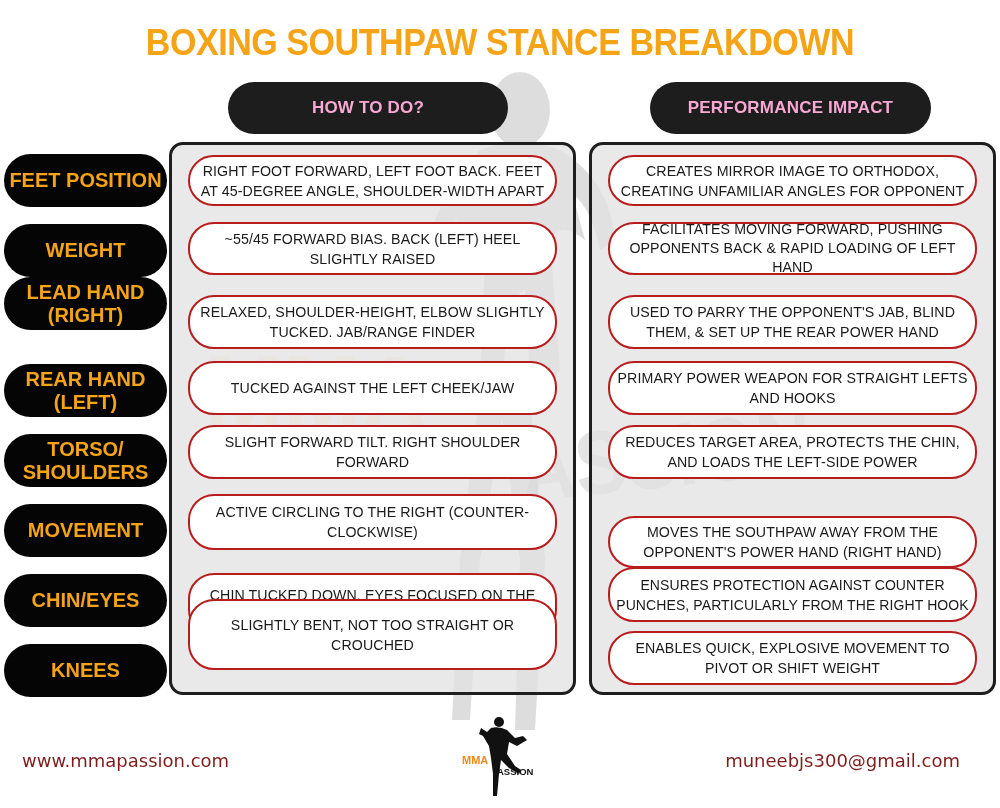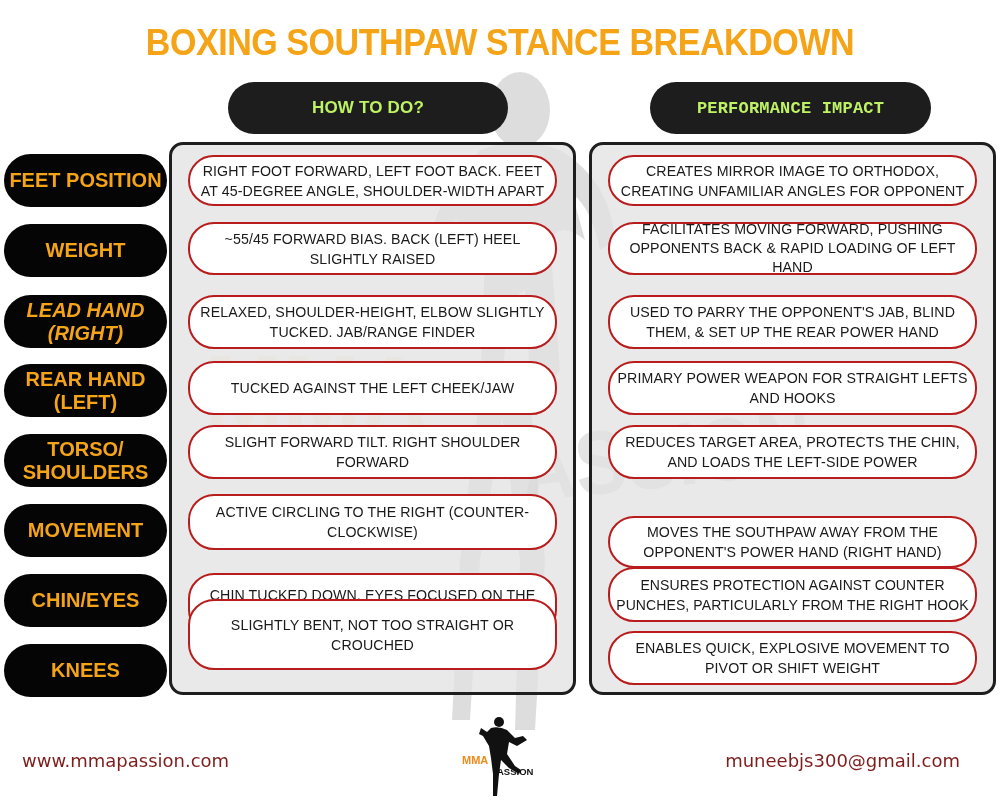--- a/index.html
+++ b/index.html
@@ -21,25 +21,25 @@
     }
     .wm-text {
       position: absolute; font-family: "Liberation Sans", sans-serif; font-weight: bold;
       pointer-events: none;
     }
     .wm-mma { left: 205px; top: 330px; font-size: 110px; color: #F5A418; opacity: 0.16; transform: scaleX(0.85); transform-origin: left; }
     .wm-assion { left: 520px; top: 420px; font-size: 90px; color: #888; opacity: 0.22; transform: rotate(-6deg) scaleX(0.85); transform-origin: left; }
 
     .col-header {
       position: absolute; top: 82px; height: 52px; border-radius: 26px;
-      background: #1d1d1d; color: #bef264; display: flex; align-items: center; justify-content: center;
+      background: #1d1d1d; color: #f9a8d4; display: flex; align-items: center; justify-content: center;
       font-family: "Liberation Sans", sans-serif; font-weight: bold; font-size: 17px; letter-spacing: 0.2px;
     }
     .hdr-how { left: 228px; width: 280px; }
-    .hdr-perf { left: 650px; width: 281px; font-family: Liberation Mono, monospace; }
+    .hdr-perf { left: 650px; width: 281px; }
 
     .panel {
       position: absolute; top: 142px; height: 553px;
       background: rgba(225,225,225,0.75); border: 3px solid #1e1e1e; border-radius: 14px;
       box-sizing: border-box;
     }
     .panel-left { left: 169px; width: 407px; }
     .panel-right { left: 589px; width: 407px; }
 
     .row-label {
@@ -94,21 +94,21 @@
 <div class="panel panel-right"></div>
 
 <div class="row-label" style="top:154px;">FEET POSITION</div>
 <div class="cell cell-how" style="top:155px;">RIGHT FOOT FORWARD, LEFT FOOT BACK. FEET AT 45-DEGREE ANGLE, SHOULDER-WIDTH APART</div>
 <div class="cell cell-perf" style="top:155px;">CREATES MIRROR IMAGE TO ORTHODOX, CREATING UNFAMILIAR ANGLES FOR OPPONENT</div>
 
 <div class="row-label" style="top:224px;">WEIGHT</div>
 <div class="cell cell-how" style="top:222px; height:53px;">~55/45 FORWARD BIAS. BACK (LEFT) HEEL SLIGHTLY RAISED</div>
 <div class="cell cell-perf" style="top:222px; height:53px; line-height:19px;">FACILITATES MOVING FORWARD, PUSHING OPPONENTS BACK &amp; RAPID LOADING OF LEFT HAND</div>
 
-<div class="row-label" style="top:295px;font-style:italic;">LEAD HAND (RIGHT)</div>
+<div class="row-label" style="top:277px;">LEAD HAND (RIGHT)</div>
 <div class="cell cell-how" style="top:295px; height:54px;">RELAXED, SHOULDER-HEIGHT, ELBOW SLIGHTLY TUCKED. JAB/RANGE FINDER</div>
 <div class="cell cell-perf" style="top:295px; height:54px;">USED TO PARRY THE OPPONENT'S JAB, BLIND THEM, &amp; SET UP THE REAR POWER HAND</div>
 
 <div class="row-label" style="top:364px;">REAR HAND (LEFT)</div>
 <div class="cell cell-how" style="top:361px; height:54px;">TUCKED AGAINST THE LEFT CHEEK/JAW</div>
 <div class="cell cell-perf" style="top:361px; height:54px;">PRIMARY POWER WEAPON FOR STRAIGHT LEFTS AND HOOKS</div>
 
 <div class="row-label" style="top:434px;">TORSO/ SHOULDERS</div>
 <div class="cell cell-how" style="top:425px; height:54px;">SLIGHT FORWARD TILT. RIGHT SHOULDER FORWARD</div>
 <div class="cell cell-perf" style="top:425px; height:54px;">REDUCES TARGET AREA, PROTECTS THE CHIN, AND LOADS THE LEFT-SIDE POWER</div>

